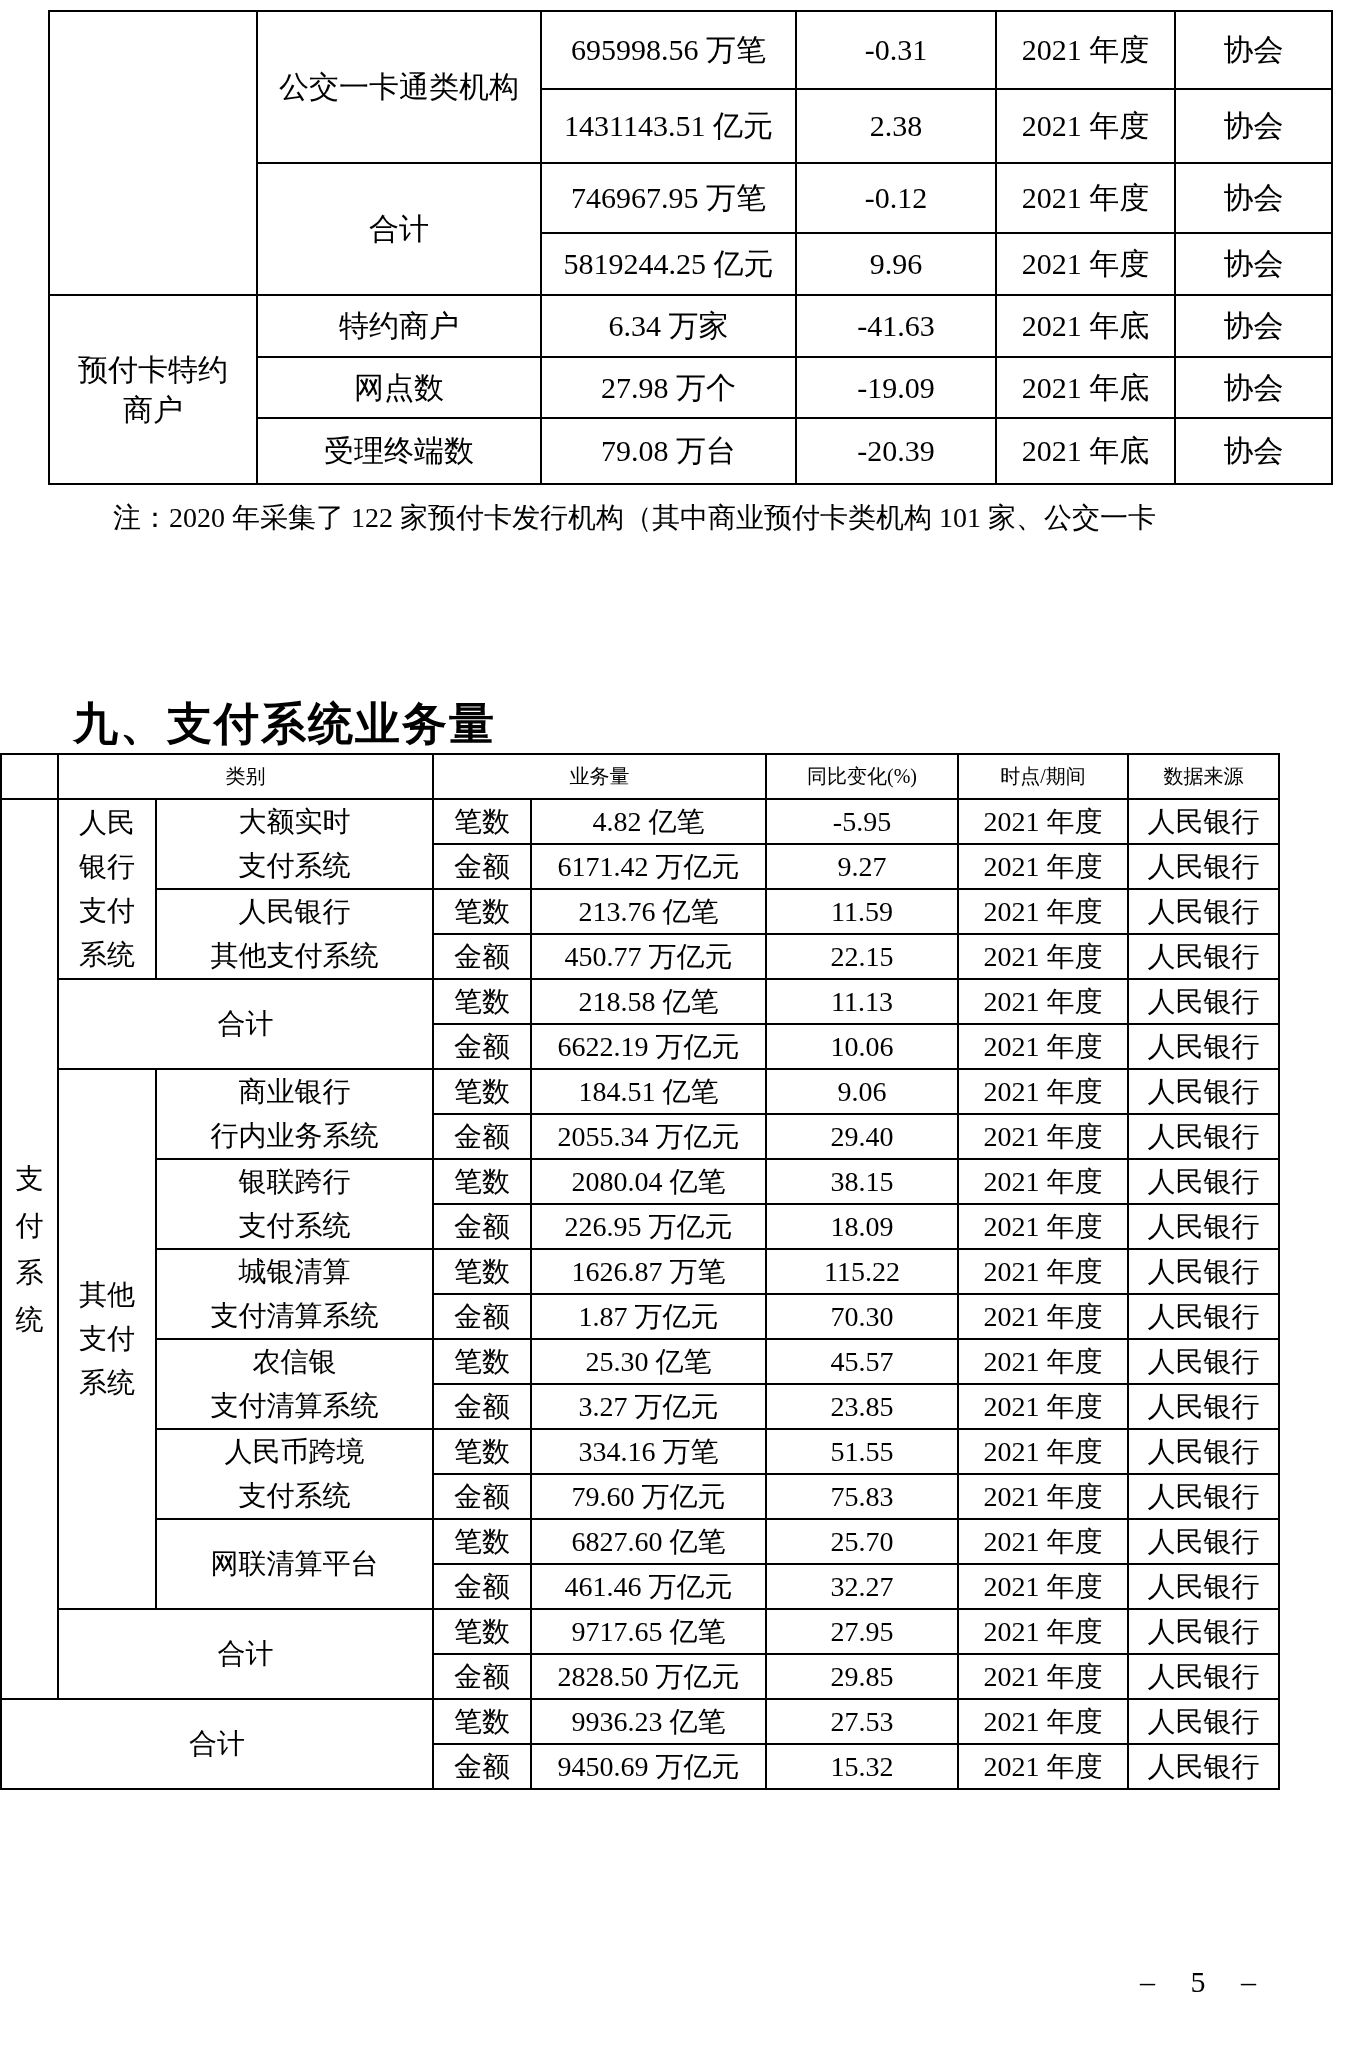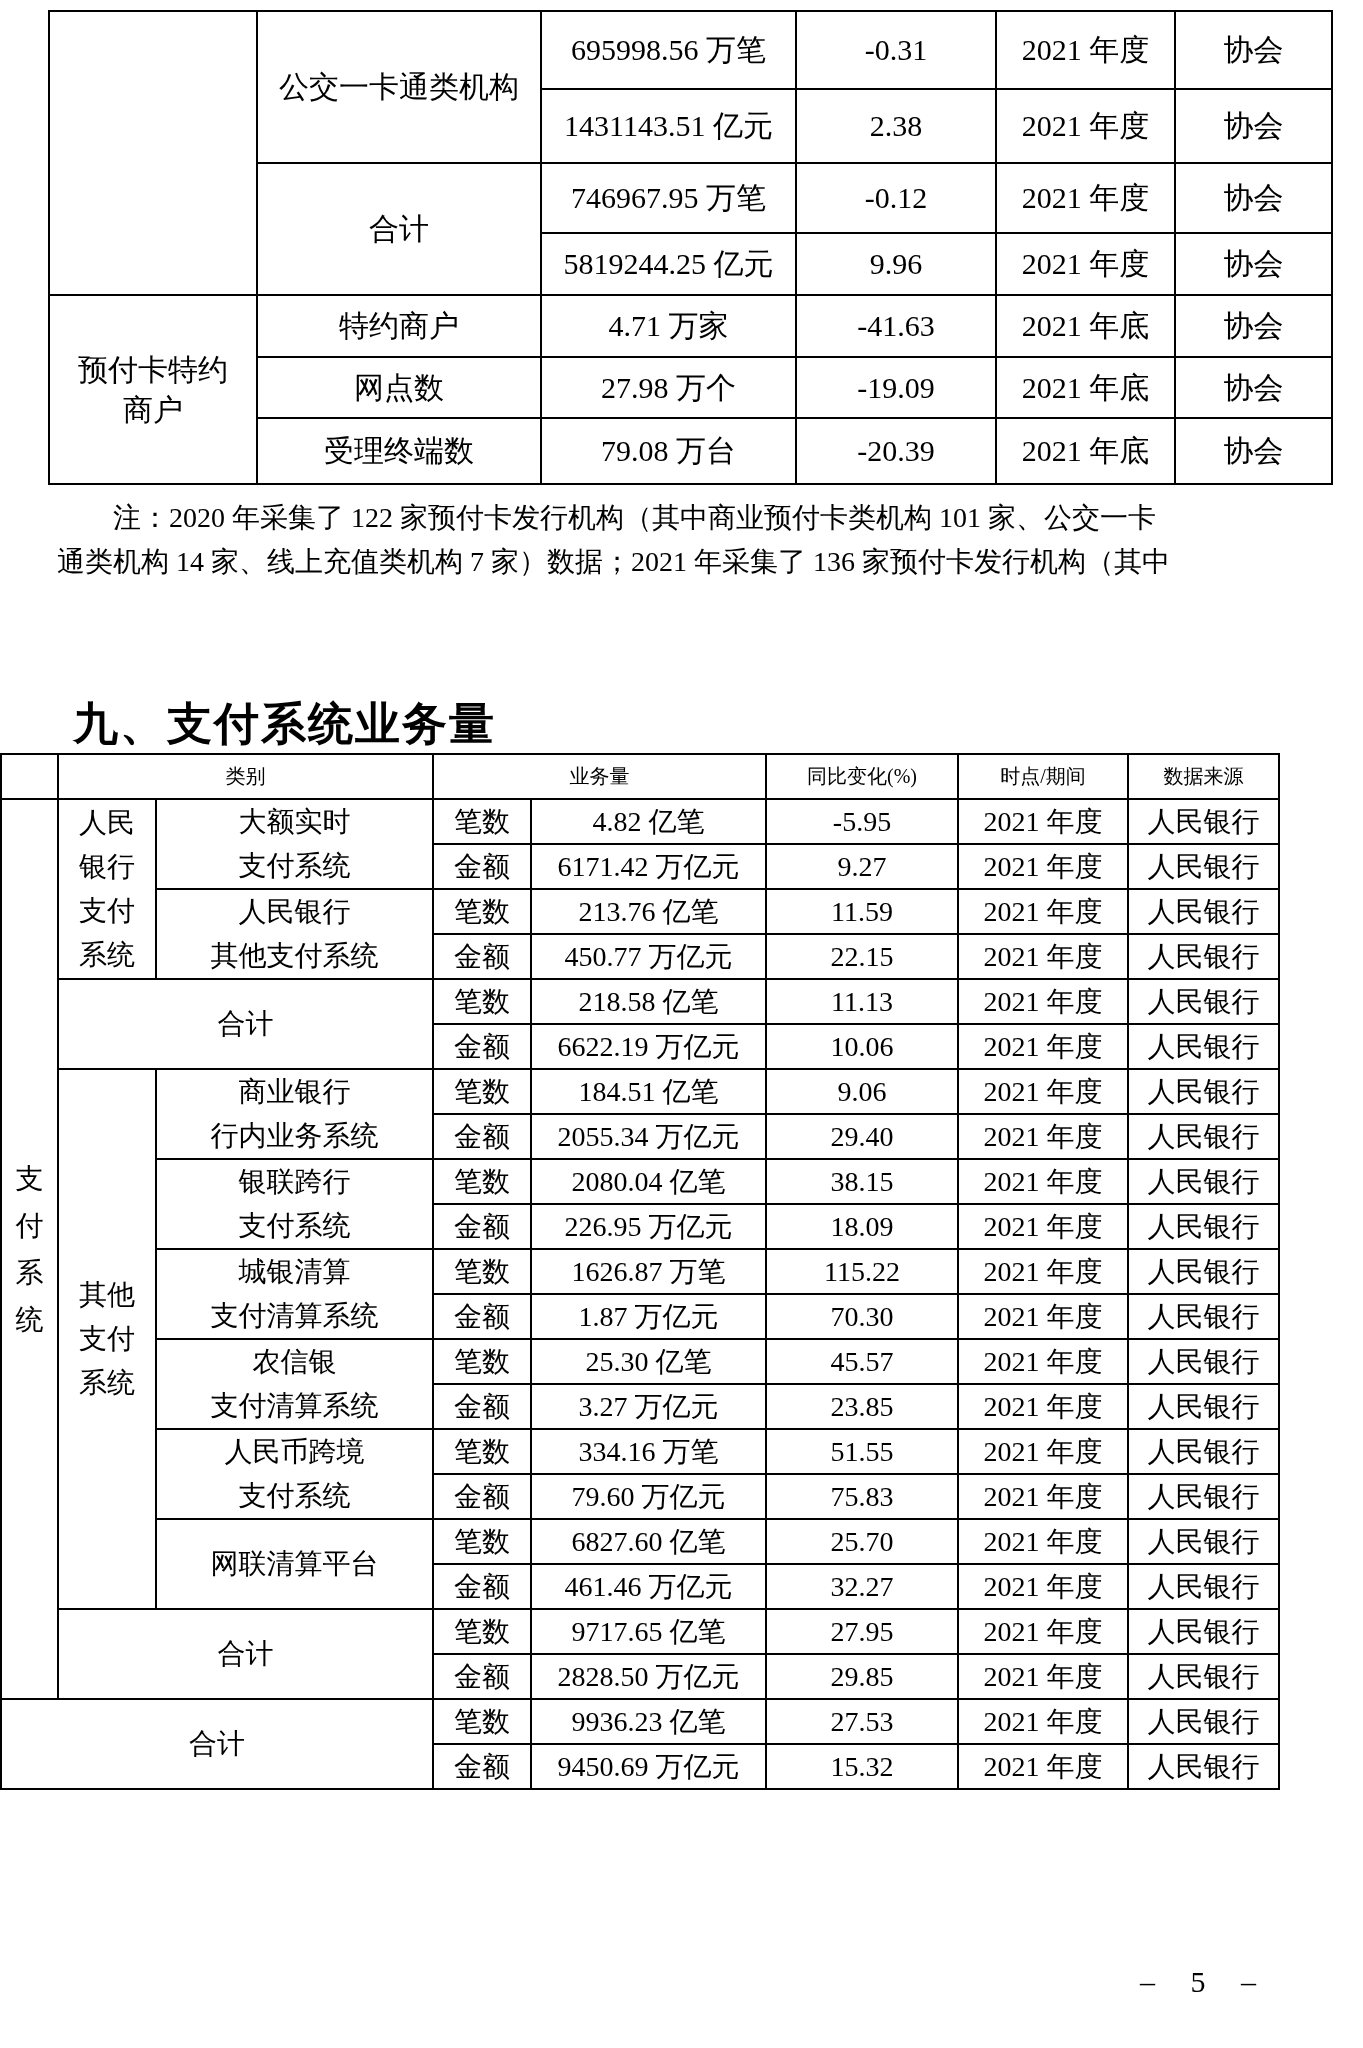--- a/index.html
+++ b/index.html
@@ -85,21 +85,21 @@
       <tr>
         <td>5819244.25 亿元</td>
         <td>9.96</td>
         <td>2021 年度</td>
         <td>协会</td>
       </tr>
       <tr>
         <td rowspan="3">预付卡特约
 商户</td>
         <td>特约商户</td>
-        <td>4.71 万家</td>
+        <td>6.34 万家</td>
         <td>-41.63</td>
         <td>2021 年底</td>
         <td>协会</td>
       </tr>
       <tr>
         <td>网点数</td>
         <td>27.98 万个</td>
         <td>-19.09</td>
         <td>2021 年底</td>
         <td>协会</td>
@@ -109,21 +109,20 @@
         <td>79.08 万台</td>
         <td>-20.39</td>
         <td>2021 年底</td>
         <td>协会</td>
       </tr>
     </tbody>
 </table>
 
 <div class="note">
   <div class="ln1">注：2020 年采集了 122 家预付卡发行机构（其中商业预付卡类机构 101 家、公交一卡</div>
-  <div>通类机构 14 家、线上充值类机构 7 家）数据；2021 年采集了 136 家预付卡发行机构（其中</div>
 </div>
 
 <div class="heading">九、支付系统业务量</div>
 
 <table class="payment">
   <colgroup>
     <col style="width:57px">
       <col style="width:98px">
       <col style="width:277px">
       <col style="width:98px">

